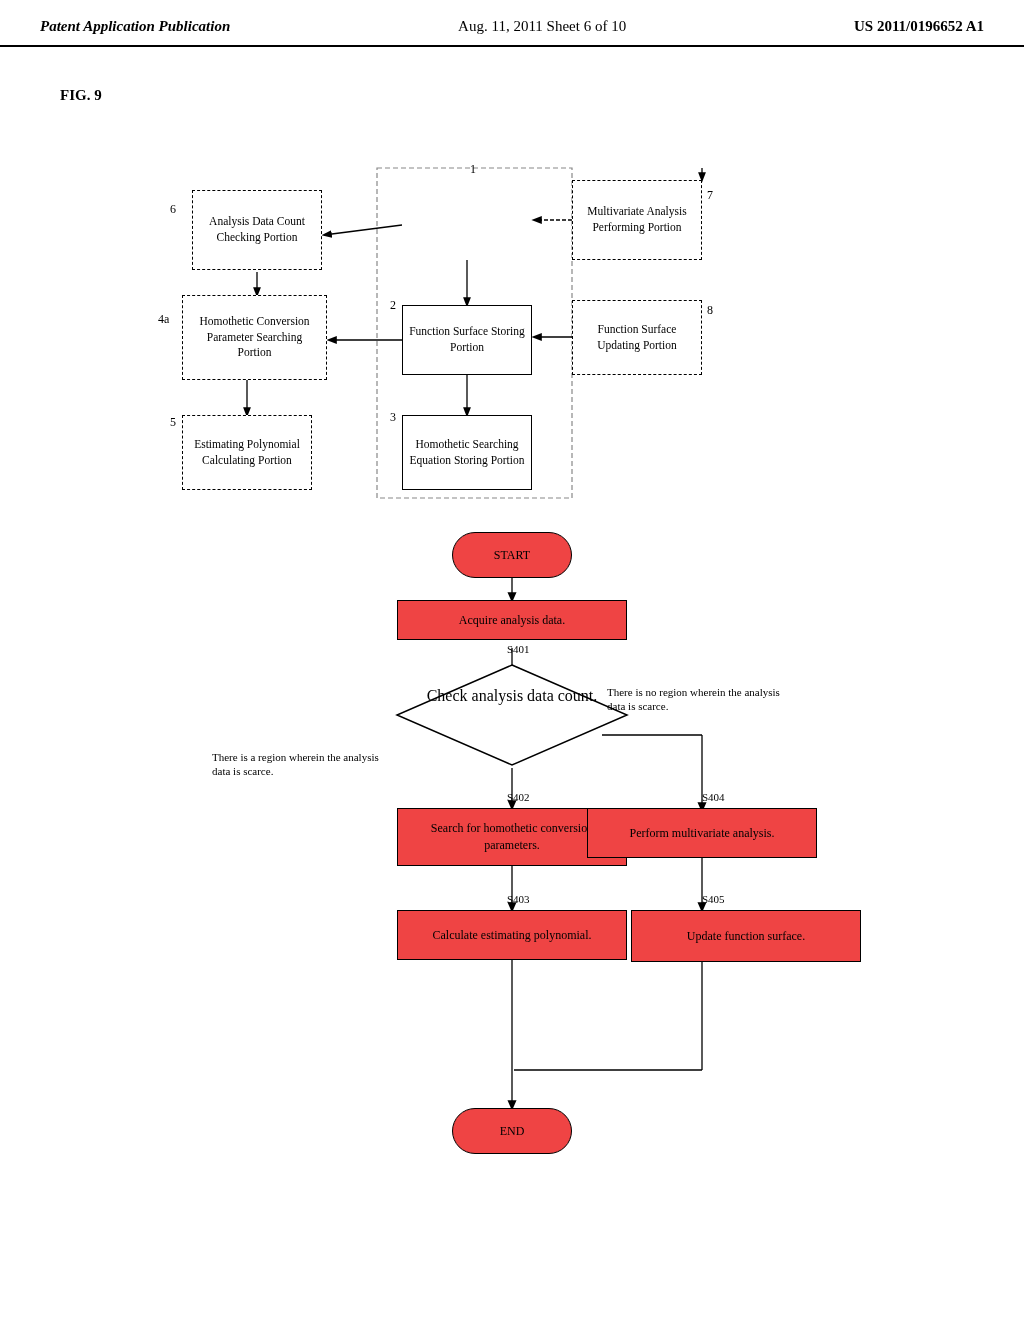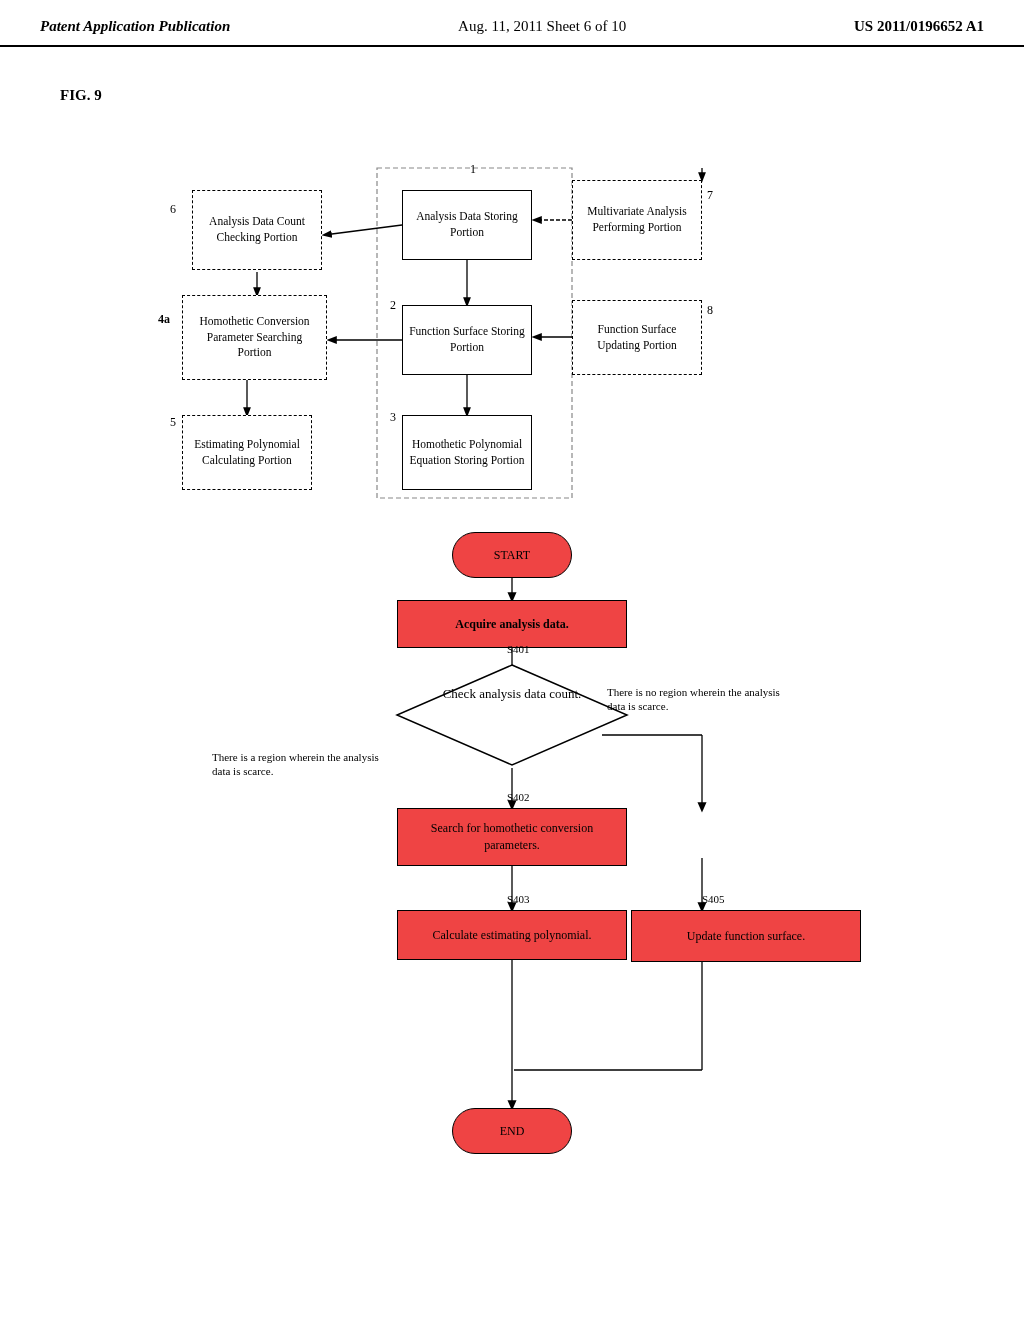--- a/index.html
+++ b/index.html
@@ -201,30 +201,26 @@
       <line x1="620" y1="48" x2="620" y2="60" stroke="#000" stroke-width="1.3" marker-end="url(#arr)"></line>
 
       <line x1="385" y1="140" x2="385" y2="185" stroke="#000" stroke-width="1.3" marker-end="url(#arr)"></line>
 
       <line x1="385" y1="255" x2="385" y2="295" stroke="#000" stroke-width="1.3" marker-end="url(#arr)"></line>
     </svg>
 
     <div class="num-label" style="left:388px; top:42px;">1</div>
     <div class="num-label" style="left:308px; top:178px;">2</div>
     <div class="num-label" style="left:308px; top:290px;">3</div>
-    <div class="num-label" style="left:76px; top:192px;font-weight:bold;">4a</div>
+    <div class="num-label" style="left:76px; top:192px;">4a</div>
     <div class="num-label" style="left:88px; top:295px;">5</div>
     <div class="num-label" style="left:88px; top:82px;">6</div>
     <div class="num-label" style="left:625px; top:68px;">7</div>
     <div class="num-label" style="left:625px; top:183px;">8</div>
 
-    <div class="box b-analysis-storing">
-      <span>Analysis Data
-Storing Portion</span>
-    </div>
 
     <div class="box b-multivariate">
       <span>Multivariate
 Analysis Performing
 Portion</span>
     </div>
 
     <div class="box b-count-checking">
       <span>Analysis Data
 Count Checking
@@ -243,21 +239,21 @@
 
     <div class="box b-homothetic-search">
       <span>Homothetic
 Conversion
 Parameter Searching
 Portion</span>
     </div>
 
     <div class="box b-homothetic-eq">
       <span>Homothetic
-Polynomial
+Searching
 Equation Storing
 Portion</span>
     </div>
 
     <div class="box b-estimating">
       <span>Estimating
 Polynomial
 Calculating Portion</span>
     </div>
 
@@ -293,49 +289,55 @@
       <line x1="530" y1="560" x2="342" y2="560" stroke="#000" stroke-width="1.3"></line>
 
     </svg>
 
     <div class="flowbox flowbox-rounded" style="left:280px; top:22px; width:120px; height:46px;">
       <span>START</span>
     </div>
 
     <div style="position:absolute; left:225px; top:90px;">
       <span class="flow-text" style="left:108px; top:8px;">S400</span>
-      <div class="flowbox" style="width:230px; height:48px; position:relative;font-weight:bold;">
+      <div class="flowbox" style="width:230px; height:40px; position:relative;">
         <span>Acquire analysis data.</span>
       </div>
     </div>
 
     <div style="position:absolute; left:220px; top:150px;">
       <span class="flow-text" style="position:absolute; left:115px; top:-18px;">S401</span>
       <svg width="240" height="110" viewBox="0 0 240 110">
         <polygon points="120,5 235,55 120,105 5,55" fill="white" stroke="black" stroke-width="1.5"></polygon>
         <foreignObject x="30" y="25" width="180" height="60">
-          <div xmlns="http://www.w3.org/1999/xhtml" style="font-size:13px;text-align:center;line-height:1.35;">Check analysis data count.</div>
+          <div xmlns="http://www.w3.org/1999/xhtml" style="font-size:16px;text-align:center;line-height:1.35;">Check analysis data count.</div>
         </foreignObject>
       </svg>
     </div>
 
     <div class="flow-text" style="left:435px; top:175px; width:180px;">There is no region wherein the
 analysis data is scarce.</div>
 
     <div class="flow-text" style="left:40px; top:240px; width:180px;">There is a region wherein the
 analysis data is scarce.</div>
 
     <div style="position:absolute; left:225px; top:298px;">
       <span class="flow-text" style="position:absolute; left:110px; top:-18px;">S402</span>
       <div class="flowbox" style="width:230px; height:58px; position:relative;">
         <span>Search for homothetic
 conversion parameters.</span>
       </div>
     </div>
 
+    <div style="position:absolute; left:415px; top:298px;">
+      <span class="flow-text" style="position:absolute; left:115px; top:-18px;">S404</span>
+      <div class="flowbox" style="width:230px; height:50px; position:relative;">
+        <span>Perform multivariate analysis.</span>
+      </div>
+    </div>
 
     <div style="position:absolute; left:225px; top:400px;">
       <span class="flow-text" style="position:absolute; left:110px; top:-18px;">S403</span>
       <div class="flowbox" style="width:230px; height:50px; position:relative;">
         <span>Calculate estimating polynomial.</span>
       </div>
     </div>
 
     <div style="position:absolute; left:415px; top:400px;padding-left:44px;">
       <span class="flow-text" style="position:absolute; left:115px; top:-18px;">S405</span>

